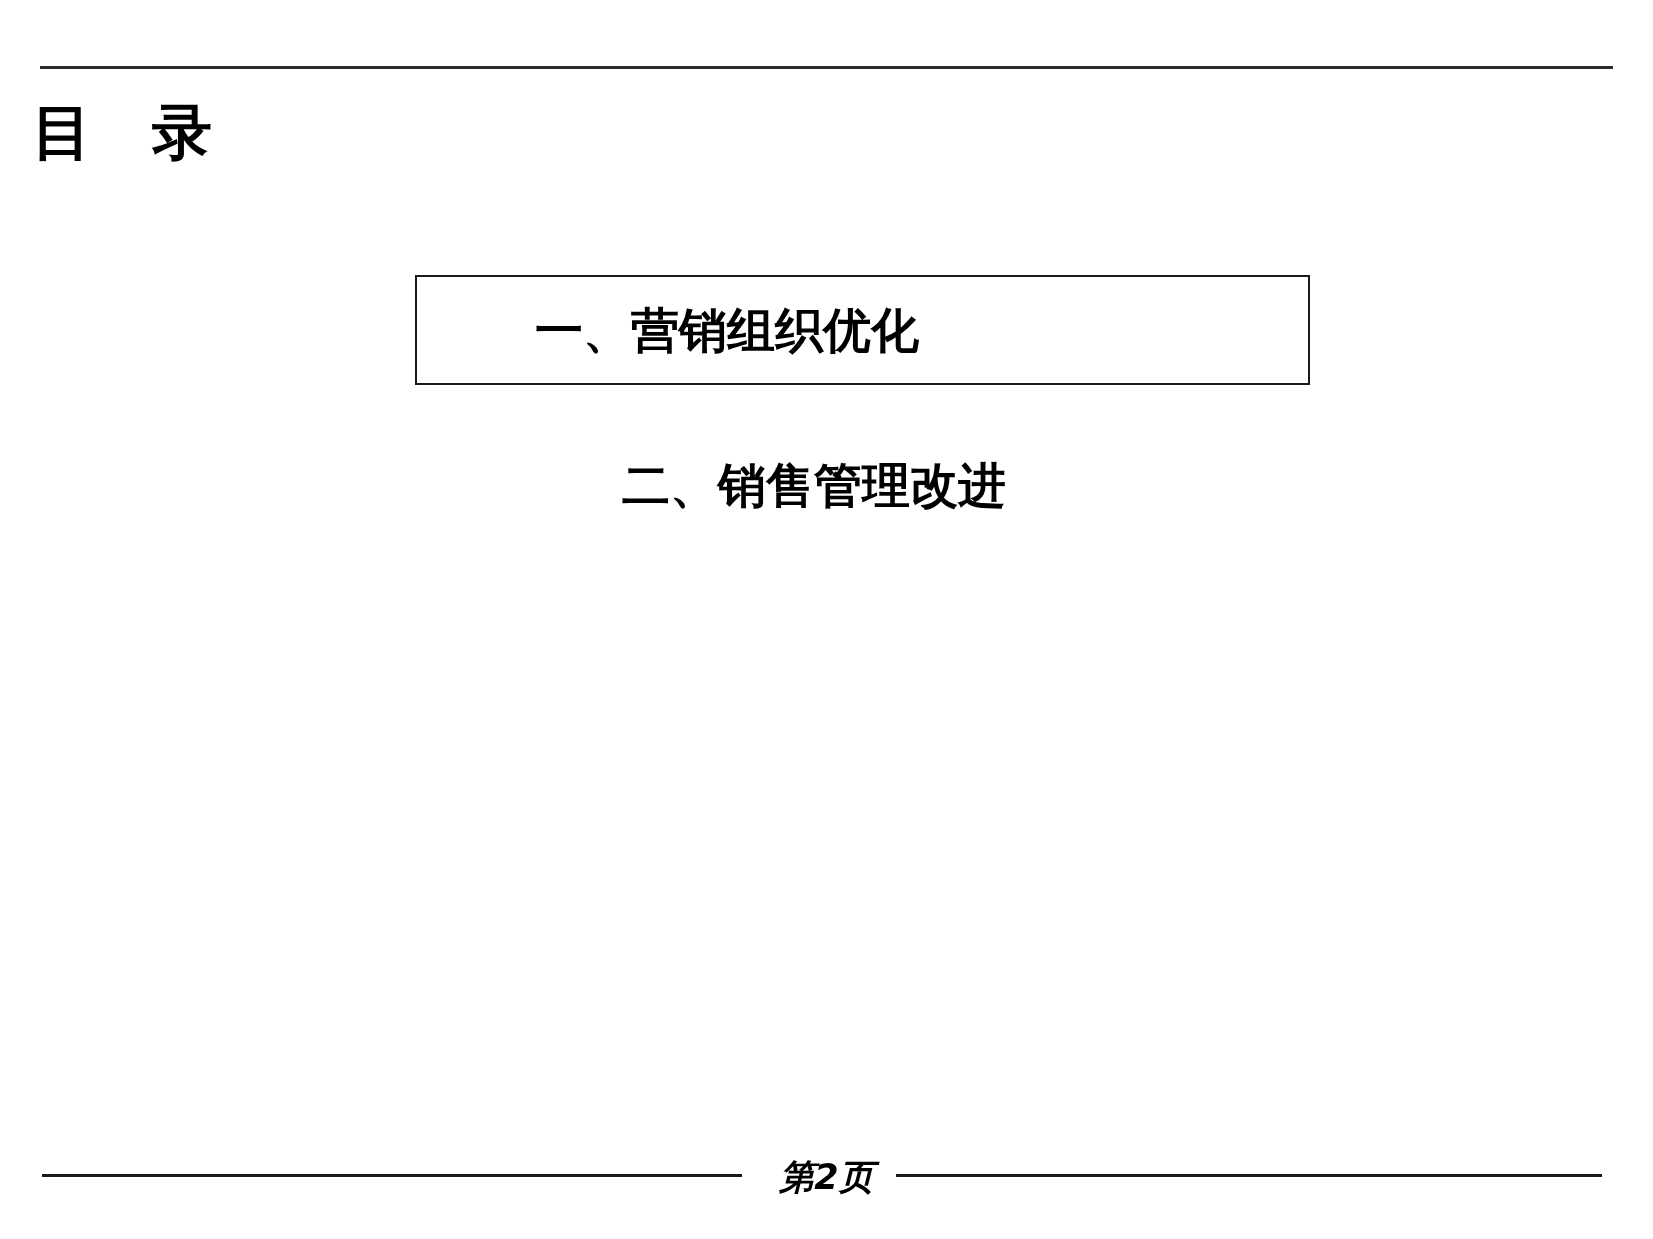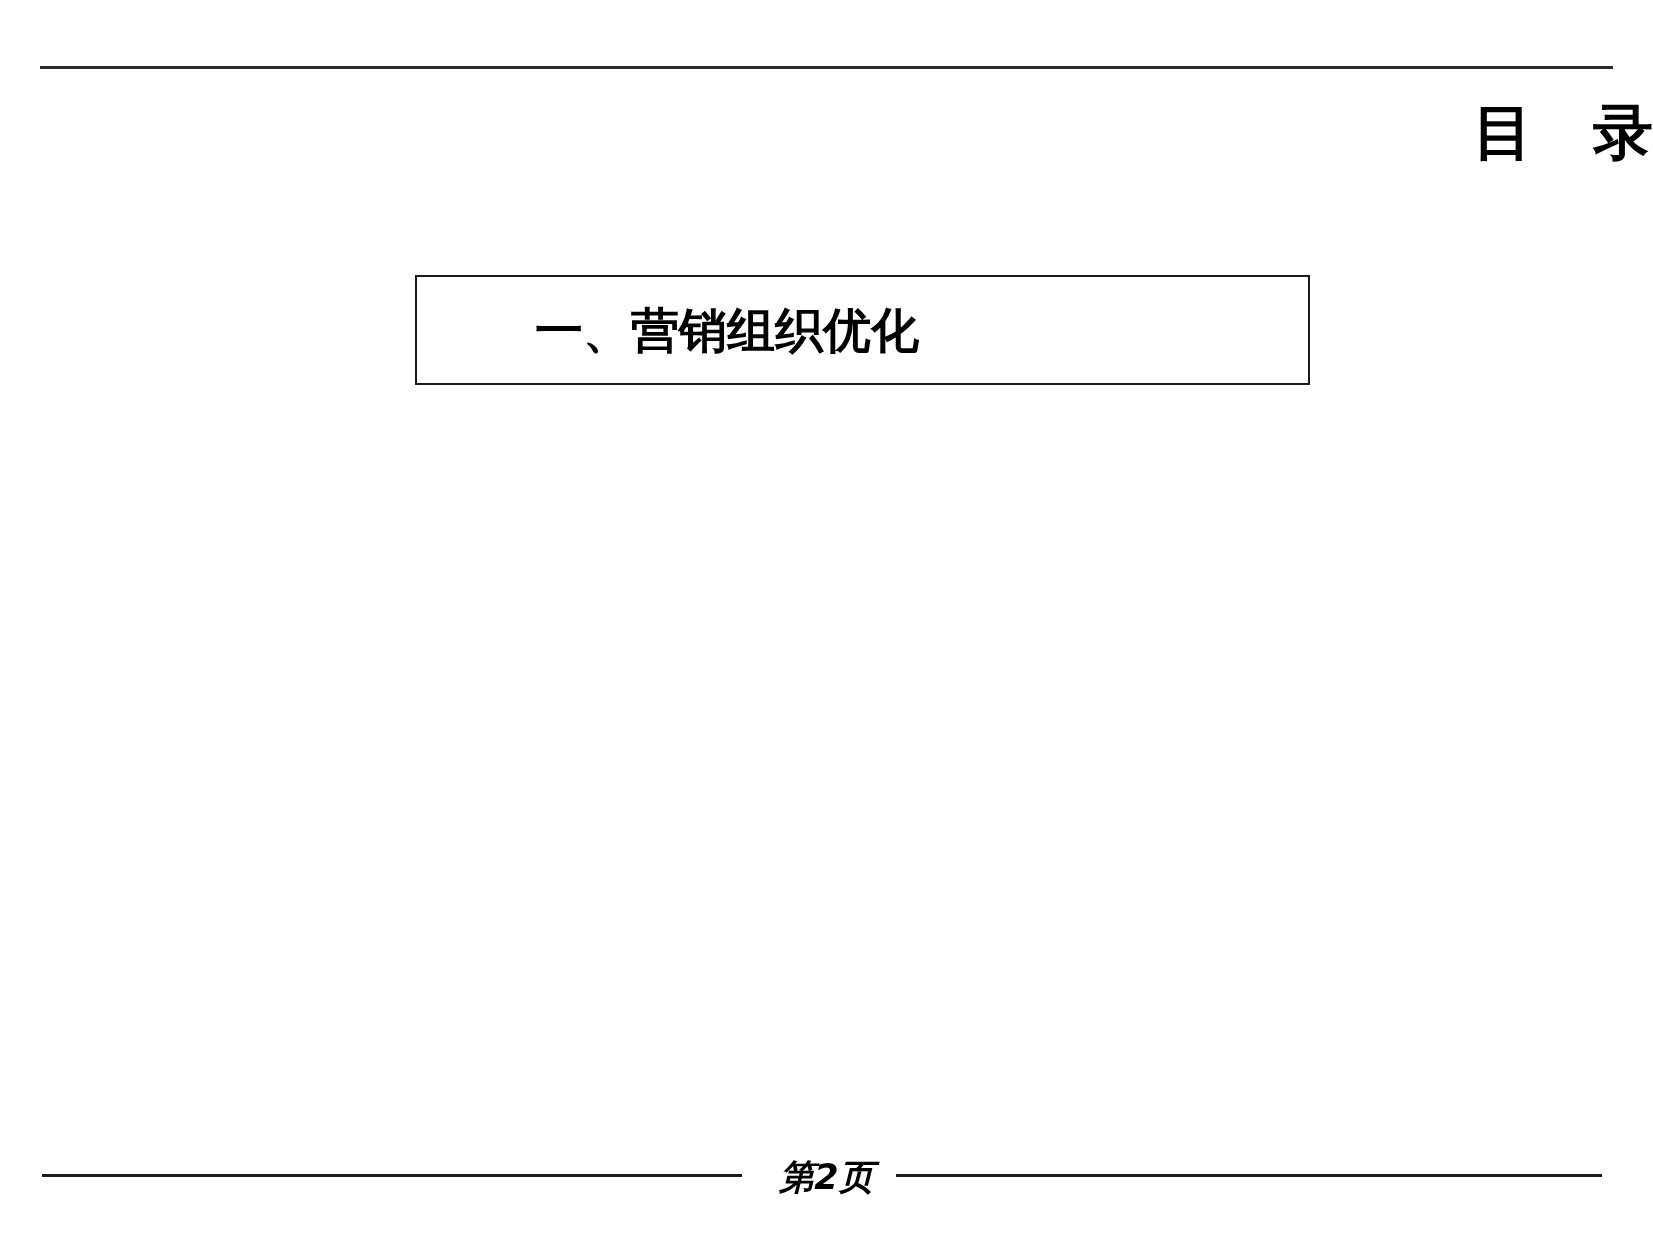--- a/index.html
+++ b/index.html
@@ -24,25 +24,26 @@
     width: 1573px;
     height: 0;
     border-top: 3px solid #2b2b2b;
   }
   
   .page-title {
     position: absolute;
     left: 0;
     right: 0;
     top: 100px;
-    text-align: right;
+    text-align: left;
     font-size: 60px;
     font-weight: bold;
     line-height: 64px;
     white-space: pre;
+    padding-left: 32px;
   }
   
   .toc-box {
     position: absolute;
     left: 415px;
     top: 275px;
     width: 895px;
     height: 110px;
     box-sizing: border-box;
     border: 2px solid #1a1a1a;
@@ -101,19 +102,22 @@
 <div class="slide">
 
   <div class="top-rule"></div>
 
   <div class="page-title">目　录</div>
 
   <div class="toc-box">
     <span class="toc-label">一、营销组织优化</span>
   </div>
 
+  <div class="toc-item-plain toc-item-2">
+    <span class="toc-label">二、销售管理改进</span>
+  </div>
 
 
   <div class="footer-rule-left"></div>
   <div class="footer-page-number">第2页</div>
   <div class="footer-rule-right"></div>
 
 </div>
 
 </body></html>

